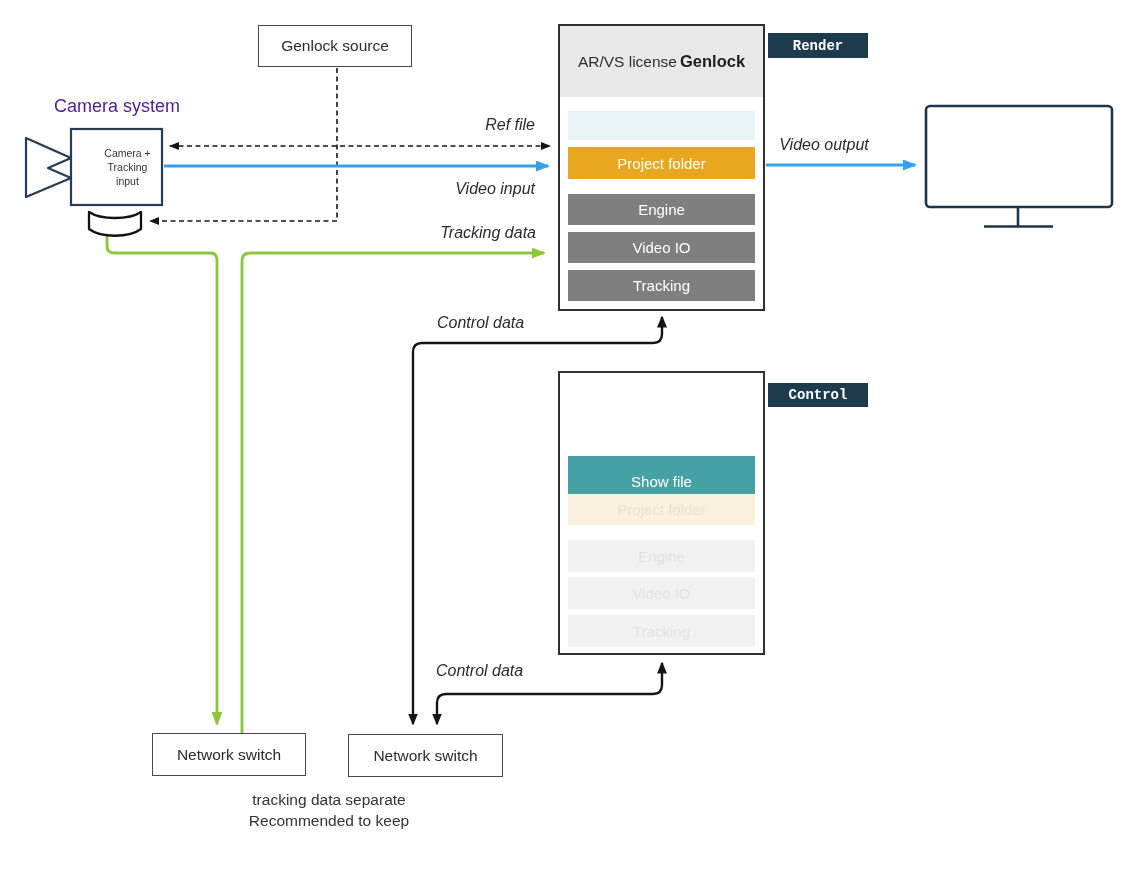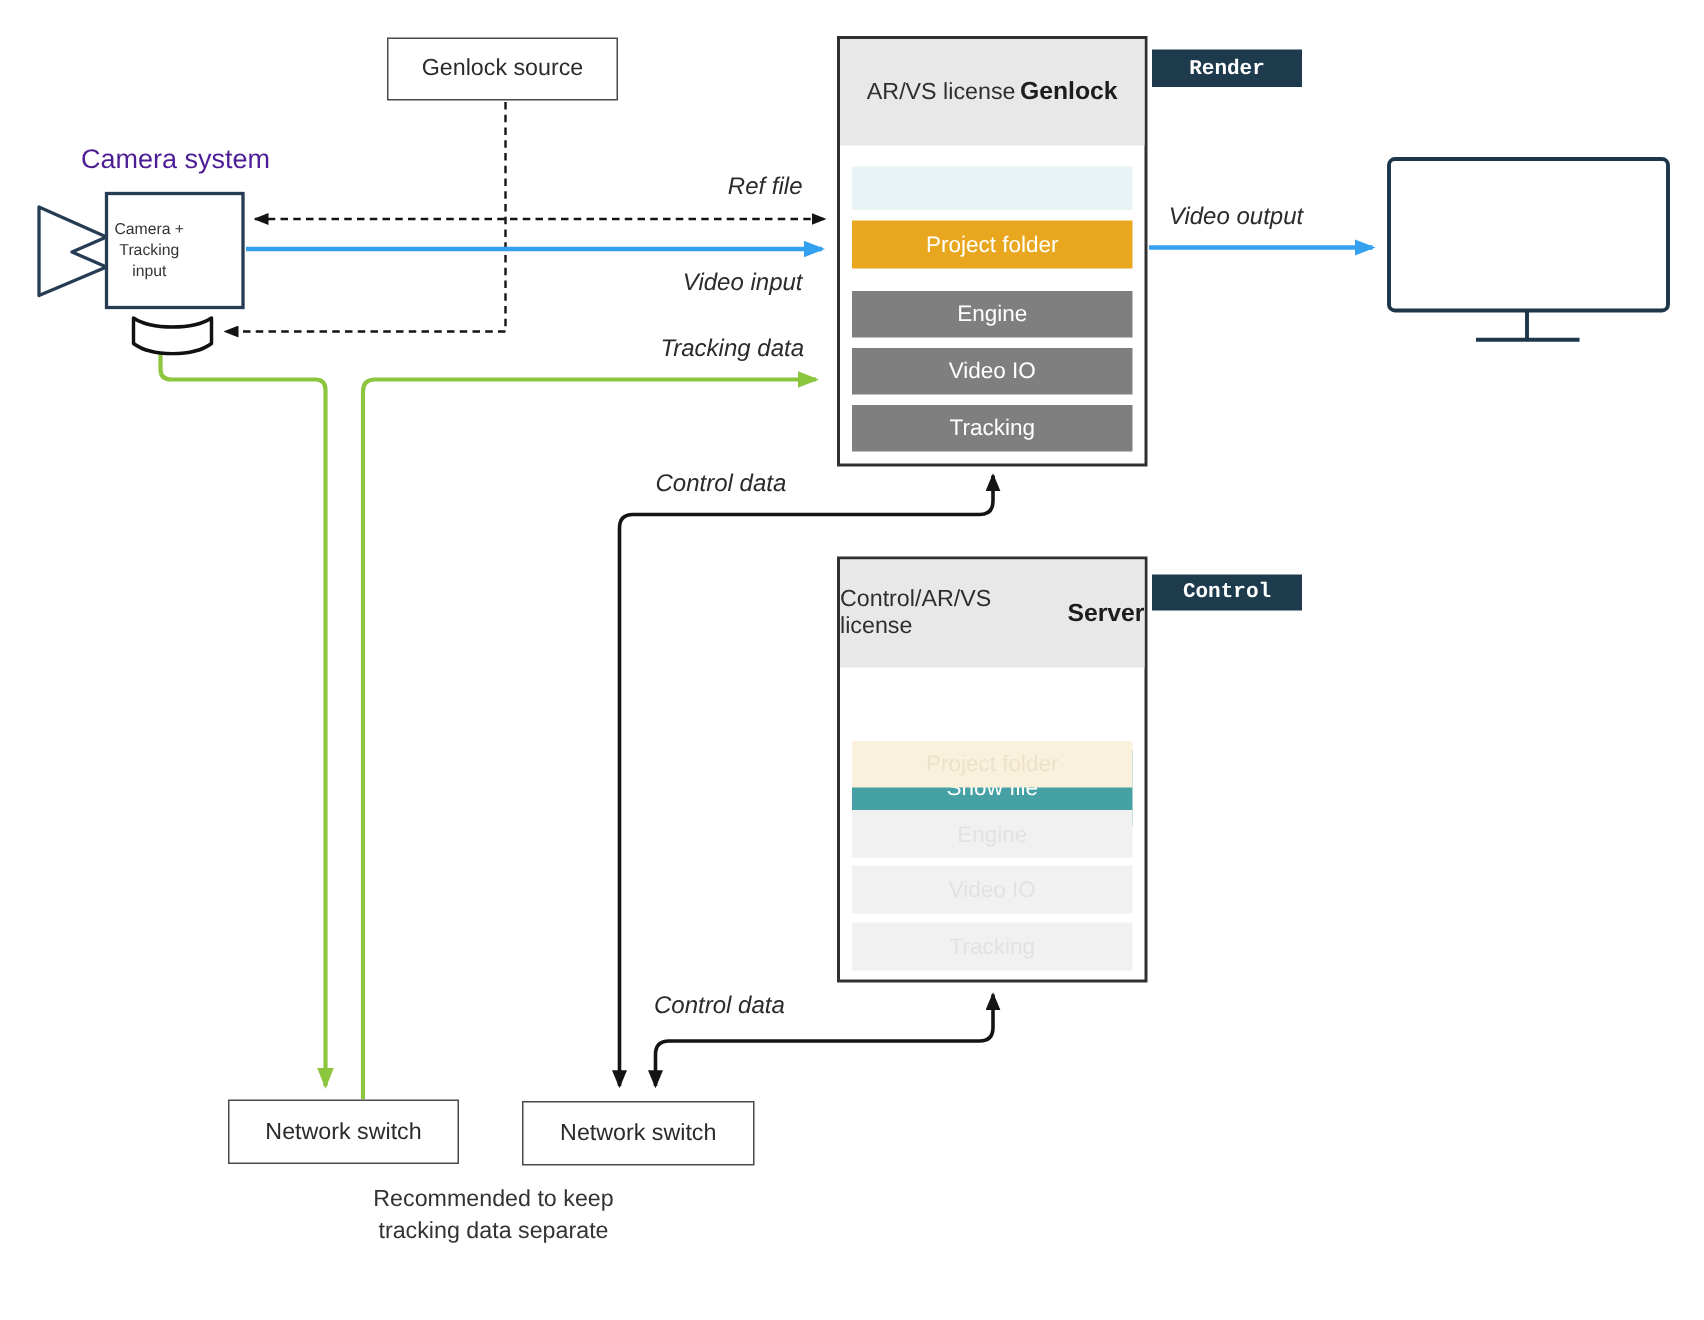--- a/index.html
+++ b/index.html
@@ -80,21 +80,21 @@
       <path d="M 89 212 C 101 220 129 220 141 212 L 141 229 C 129 238 101 238 89 229 Z" fill="#ffffff" stroke="#111111" stroke-width="2.3" stroke-linejoin="round"></path>
     </g>
 
     <g>
       <rect x="926" y="106" width="186" height="101" rx="4" fill="#ffffff" stroke="#1d3649" stroke-width="2.6"></rect>
       <path d="M 1018 207 V 226 M 984 226.5 H 1053" fill="none" stroke="#1d3649" stroke-width="2.6"></path>
     </g>
   </svg>
 
   <div class="abs sys-title" style="left:54px;top:96px;">Camera system</div>
-  <div class="abs cam-text" style="left:56px;top:136px;width:87px;height:62px;">
+  <div class="abs cam-text" style="left:84px;top:136px;width:87px;height:62px;">
     <span>Camera +</span>
     <span>Tracking</span>
     <span>input</span>
   </div>
 
   <div class="abs plain-box" style="left:258px;top:25px;width:154px;height:42px;">
     <span>Genlock source</span>
   </div>
 
   <div class="abs stack-box" style="left:558px;top:24px;width:207px;height:287px;">
@@ -104,25 +104,21 @@
     </div>
     <div class="row row-cyan" style="top:85px;height:29px;"></div>
     <div class="row row-orange" style="top:121px;height:32px;">Project folder</div>
     <div class="row row-gray" style="top:168px;height:31px;">Engine</div>
     <div class="row row-gray" style="top:206px;height:31px;">Video IO</div>
     <div class="row row-gray" style="top:244px;height:31px;">Tracking</div>
   </div>
   <div class="abs tag" style="left:768px;top:33px;width:100px;height:25px;">Render</div>
 
   <div class="abs stack-box" style="left:558px;top:371px;width:207px;height:284px;">
-    <div class="stack-header" style="height:72px;">
-      <span class="stack-sub">Control/AR/VS license</span>
-      <span class="stack-title">Server</span>
-    </div>
-    <div class="row row-teal" style="top:83px;height:51px;margin-top:44px;">Show file</div>
+    <div class="row row-teal" style="top:83px;height:51px;">Show file</div>
     <div class="row row-cream" style="top:121px;height:31px;">Project folder</div>
     <div class="row row-faded" style="top:167px;height:32px;">Engine</div>
     <div class="row row-faded" style="top:204px;height:32px;">Video IO</div>
     <div class="row row-faded" style="top:242px;height:32px;">Tracking</div>
   </div>
   <div class="abs tag" style="left:768px;top:383px;width:100px;height:24px;">Control</div>
 
   <div class="abs plain-box" style="left:152px;top:733px;width:154px;height:43px;">
     <span>Network switch</span>
   </div>
@@ -131,17 +127,17 @@
   </div>
 
   <div class="abs flow-label ra" style="left:385px;top:116px;width:150px;">Ref file</div>
   <div class="abs flow-label ra" style="left:385px;top:180px;width:150px;">Video input</div>
   <div class="abs flow-label ra" style="left:386px;top:224px;width:150px;">Tracking data</div>
   <div class="abs flow-label ca" style="left:749px;top:136px;width:150px;">Video output</div>
   <div class="abs flow-label" style="left:437px;top:314px;">Control data</div>
   <div class="abs flow-label" style="left:436px;top:662px;">Control data</div>
 
   <div class="abs note" style="left:204px;top:789px;width:250px;">
+    <div>tracking data separate</div>
     <div>Recommended to keep</div>
-    <div>tracking data separate</div>
   </div>
 
 </div>
 
 </body></html>

